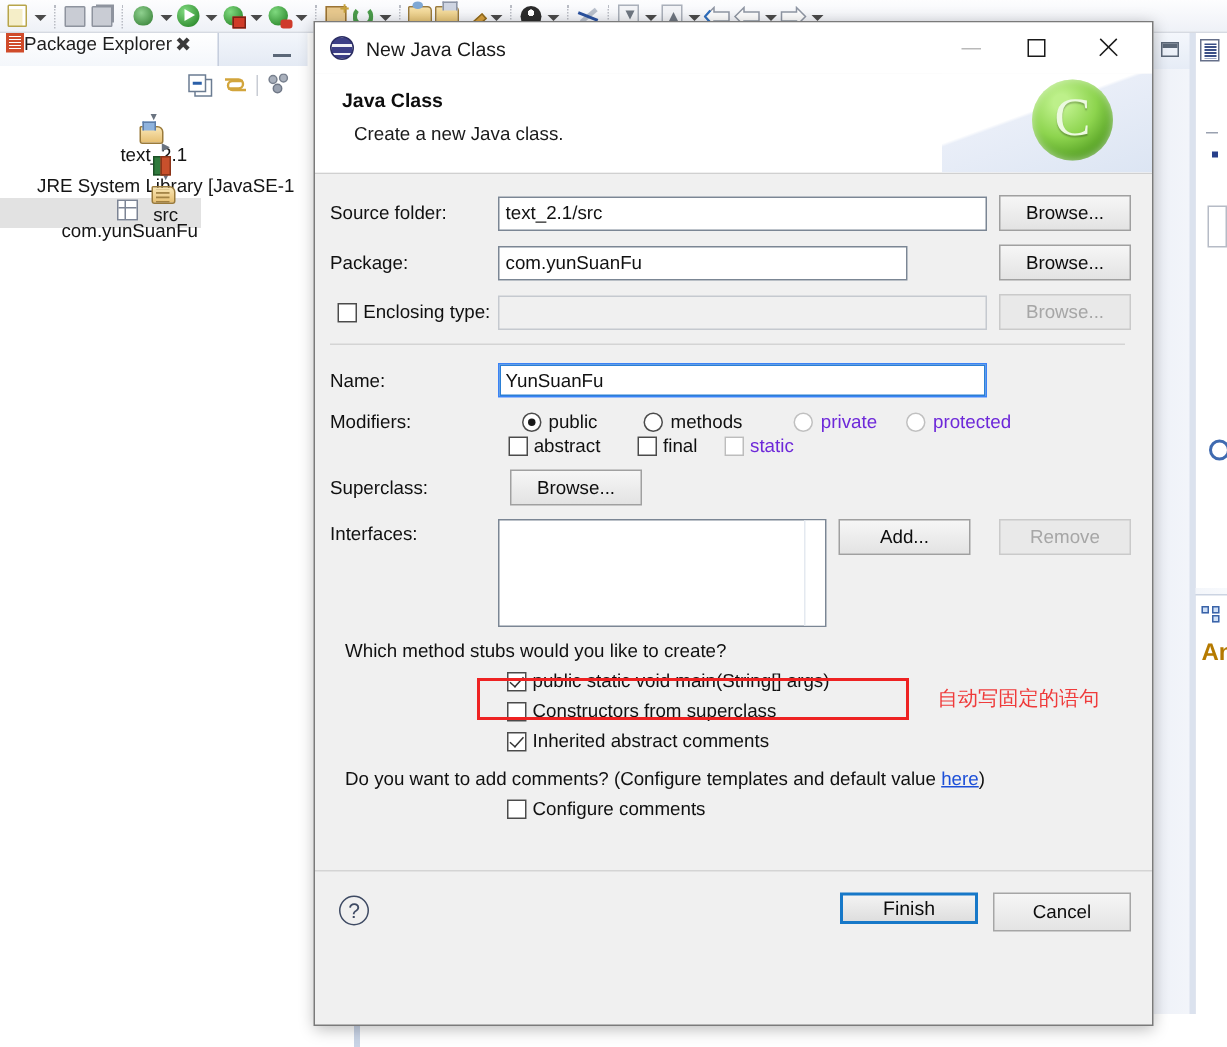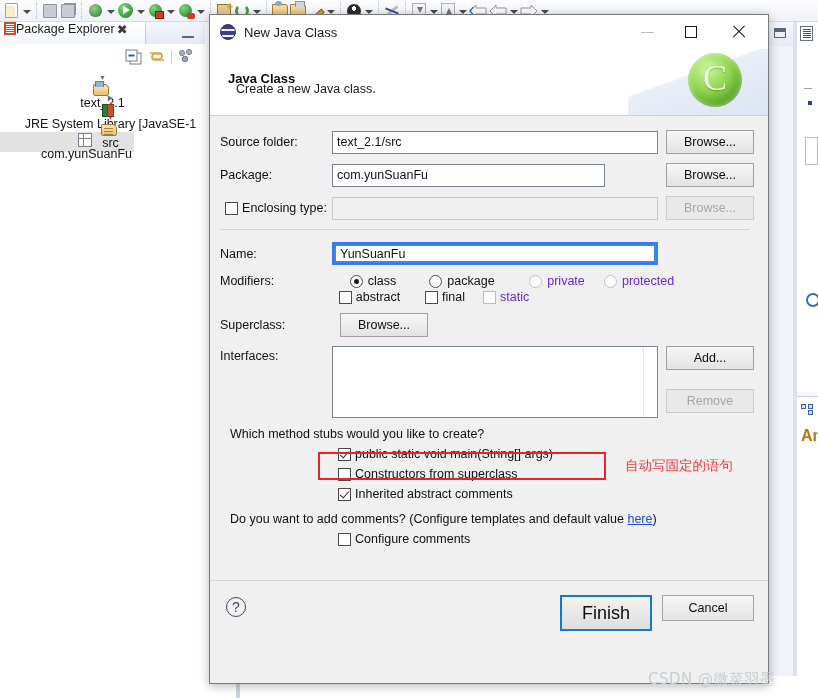--- a/index.html
+++ b/index.html
@@ -227,21 +227,21 @@
   .wclose i { position: relative; display: block; width: 14px; height: 14px; }
   .wclose i::before, .wclose i::after {
     content: ""; position: absolute; left: -1px; top: 6px; width: 16px; height: 1.4px;
     background: #1a1a1a; }
   .wclose i::before { transform: rotate(45deg); }
   .wclose i::after  { transform: rotate(-45deg); }
 
   .dlg-head { height: 66px; background: #fff; position: relative; overflow: hidden; }
   .dlg-head-band { position: absolute; right: 0; top: 0; width: 140px; height: 66px;
     background: linear-gradient(160deg,#ffffff 0 40%,#e9eef8 42%,#dce5f3 100%); }
-  .dlg-head h1 { margin: 0; position: absolute; left: 18px; top: 22px;
+  .dlg-head h1 { margin: 0; position: absolute; left: 18px; top: 10px;
     font-size: 13px; font-weight: bold; color: #0d0d0d; }
   .dlg-head p { margin: 0; position: absolute; left: 26px; top: 33px;
     font-size: 12.5px; color: #1a1a1a; }
   .eclipse-logo { position: absolute; right: 26px; top: 4px; width: 54px; height: 54px;
     border-radius: 50%;
     background: radial-gradient(circle at 36% 28%, #bdf08a 0 10%, #8dd44e 45%, #4e9a1e 78%, #336b12 100%);
     box-shadow: inset 0 0 6px rgba(255,255,255,.6);
     display: flex; align-items: center; justify-content: center; }
   .eclipse-logo span { font-family: "Liberation Serif", serif; font-size: 36px;
     color: #ecf9e0; line-height: 1; margin-top: -4px; font-weight: 500;
@@ -250,21 +250,21 @@
 
   .dlg-content { position: relative; height: 518px; background: #f0f0f0;
     padding: 14px 14px 0 10px; }
   .row { display: flex; align-items: center; margin-bottom: 9px; }
   .lbl { width: 112px; font-size: 12.5px; color: #101010; flex: none; }
   .txt {
     height: 23px; border: 1px solid #7b8694; background: #fff;
     font-size: 12.5px; color: #111; padding: 0 4px; line-height: 21px;
     font-family: "Liberation Sans", sans-serif;
   }
-  .txt-focus { border: 4px solid #3b82f6; outline: 1px solid #2b7fd4; outline-offset: -2px; }
+  .txt-focus { border: 1px solid #3b82f6; outline: 1px solid #2b7fd4; outline-offset: -2px; }
   .txt-dis { background: #f0f0f0; border: 1px solid #c5c9cf; }
   .btn {
     height: 24px; min-width: 88px; background: linear-gradient(#f6f6f6,#e3e3e3);
     border: 1px solid #a0a0a0; font-size: 12.5px; color: #0c0c0c;
     display: inline-flex; align-items: center; justify-content: center;
     font-family: "Liberation Sans", sans-serif;
   }
   .btn-dis { color: #a6a6a6; background: #e9e9e9; border-color: #cacaca; }
   .gap { width: 8px; flex: none; }
 
@@ -301,24 +301,24 @@
     color: #ef3b3b; white-space: nowrap;
     font-family: "DejaVu Sans", sans-serif; }
   .comment-q { font-size: 12.5px; color: #101010; margin: 8px 0 3px 10px; }
   .lnk { color: #1c4fd8; text-decoration: underline; }
 
   .dlg-footer { position: absolute; left: 0; bottom: 0; width: 558px; height: 54px;
     background: #f0f0f0; border-top: 1px solid #d4d4d4; }
   .help-ic { position: absolute; left: 16px; top: 16px; width: 20px; height: 20px;
     border: 1.4px solid #3e4a63; border-radius: 50%; color: #3e4a63;
     font-size: 14px; display: flex; align-items: center; justify-content: center; }
-  .btn-finish { position: absolute; right: 116px; top: 14px; width: 92px; height: 36px;
+  .btn-finish { position: absolute; right: 116px; top: 14px; width: 92px; height: 21px;
     border: 2px solid #1778c8; background: linear-gradient(#f3f3f3,#dedede);
     display: flex; align-items: center; justify-content: center;
-    font-size: 18px; color: #0c0c0c; }
+    font-size: 13px; color: #0c0c0c; }
   .btn-cancel { position: absolute; right: 14px; top: 14px; width: 92px; height: 26px;
     border: 1px solid #a6a6a6; background: linear-gradient(#f6f6f6,#e4e4e4);
     display: flex; align-items: center; justify-content: center;
     font-size: 12.5px; color: #0c0c0c; }
 
   .watermark { position: absolute; left: 648px; top: 670px; font-size: 15px;
     color: #c9ccd2; letter-spacing: .5px; white-space: nowrap;
     font-family: "DejaVu Sans", sans-serif; }
 </style>
 </head>
@@ -545,25 +545,25 @@
 
       <div class="row">
         <span class="lbl">Name:</span>
         <input class="txt txt-focus" style="width: 326px;" value="YunSuanFu">
       </div>
 
       <div class="row" style="margin-bottom:2px">
         <span class="lbl">Modifiers:</span>
         <span class="inline" style="width:82px">
           <span class="rad on"></span>
-          <span>class</span>
+          <span>public</span>
         </span>
         <span class="inline" style="width:96px">
           <span class="rad"></span>
-          <span>package</span>
+          <span>methods</span>
         </span>
         <span class="inline" style="width:94px">
           <span class="rad dis"></span>
           <span class="t-dis">private</span>
         </span>
         <span class="inline">
           <span class="rad dis"></span>
           <span class="t-dis">protected</span>
         </span>
       </div>
@@ -589,21 +589,21 @@
         <span class="gap"></span>
         <button class="btn">Browse...</button>
       </div>
 
       <div class="row" style="align-items:flex-start">
         <span class="lbl" style="padding-top:3px">Interfaces:</span>
         <div class="interfaces-box">
           <div class="scroll"></div>
         </div>
         <span class="gap"></span>
-        <div style="display:flex;flex-direction:column;gap:19px">
+        <div style="display:flex;gap:19px">
           <button class="btn">Add...</button>
           <button class="btn btn-dis" disabled="">Remove</button>
         </div>
       </div>
 
       <div class="stub-q">Which method stubs would you like to create?</div>
 
       <div class="stub-row">
         <span class="chk on"></span>
         <span>public static void main(String[] args)</span>
@@ -628,14 +628,13 @@
       <div class="dlg-footer">
         <span class="help-ic">?</span>
         <button class="btn-finish">Finish</button>
         <button class="btn-cancel">Cancel</button>
       </div>
     </div>
   </div>
 
   <div class="redbox"></div>
   <div class="zh-note">自动写固定的语句</div>
-  <div class="watermark">CSDN @微菜羽墨</div>
 </div>
 
 </body></html>

